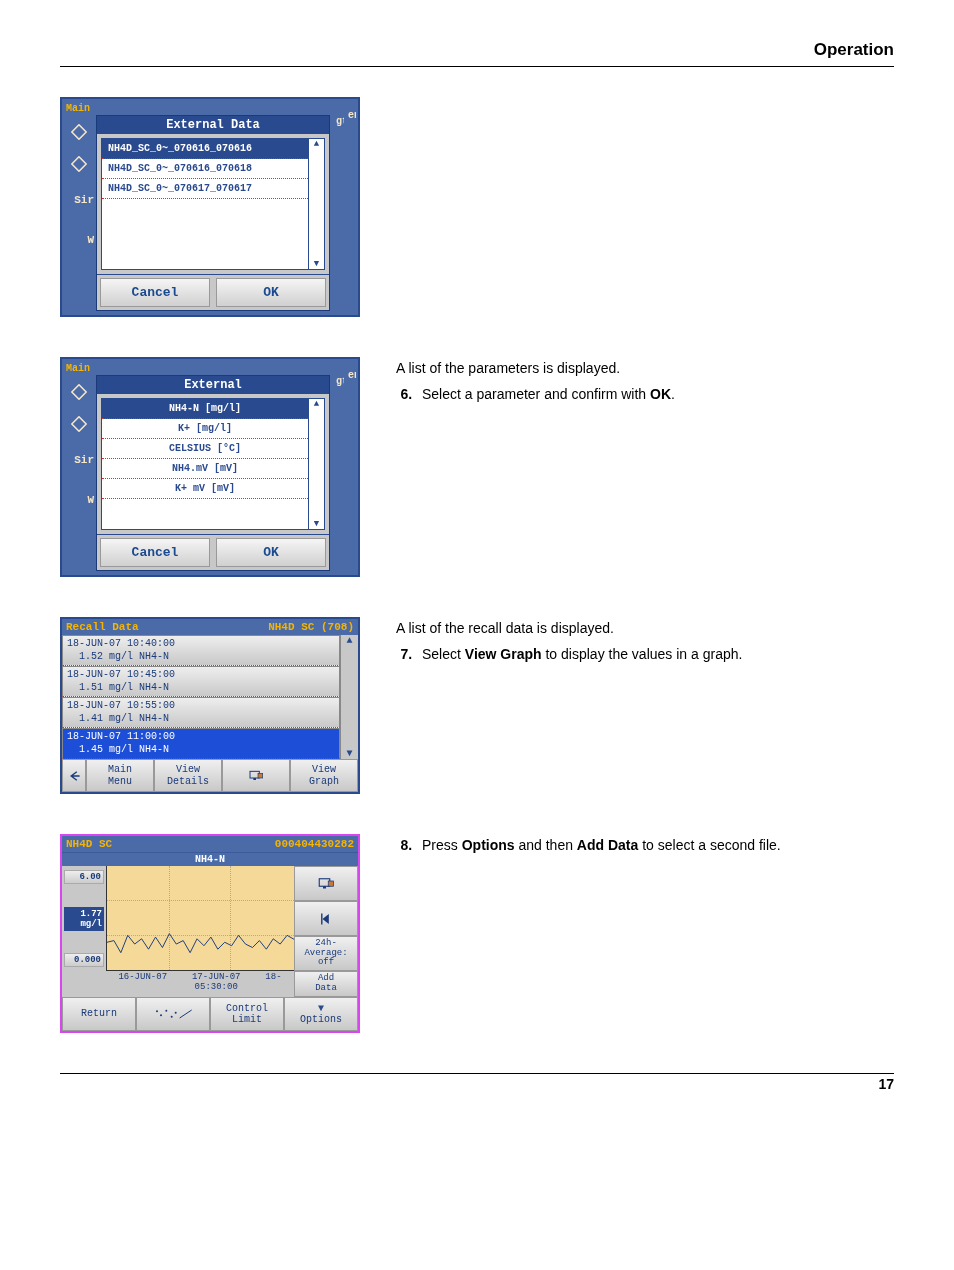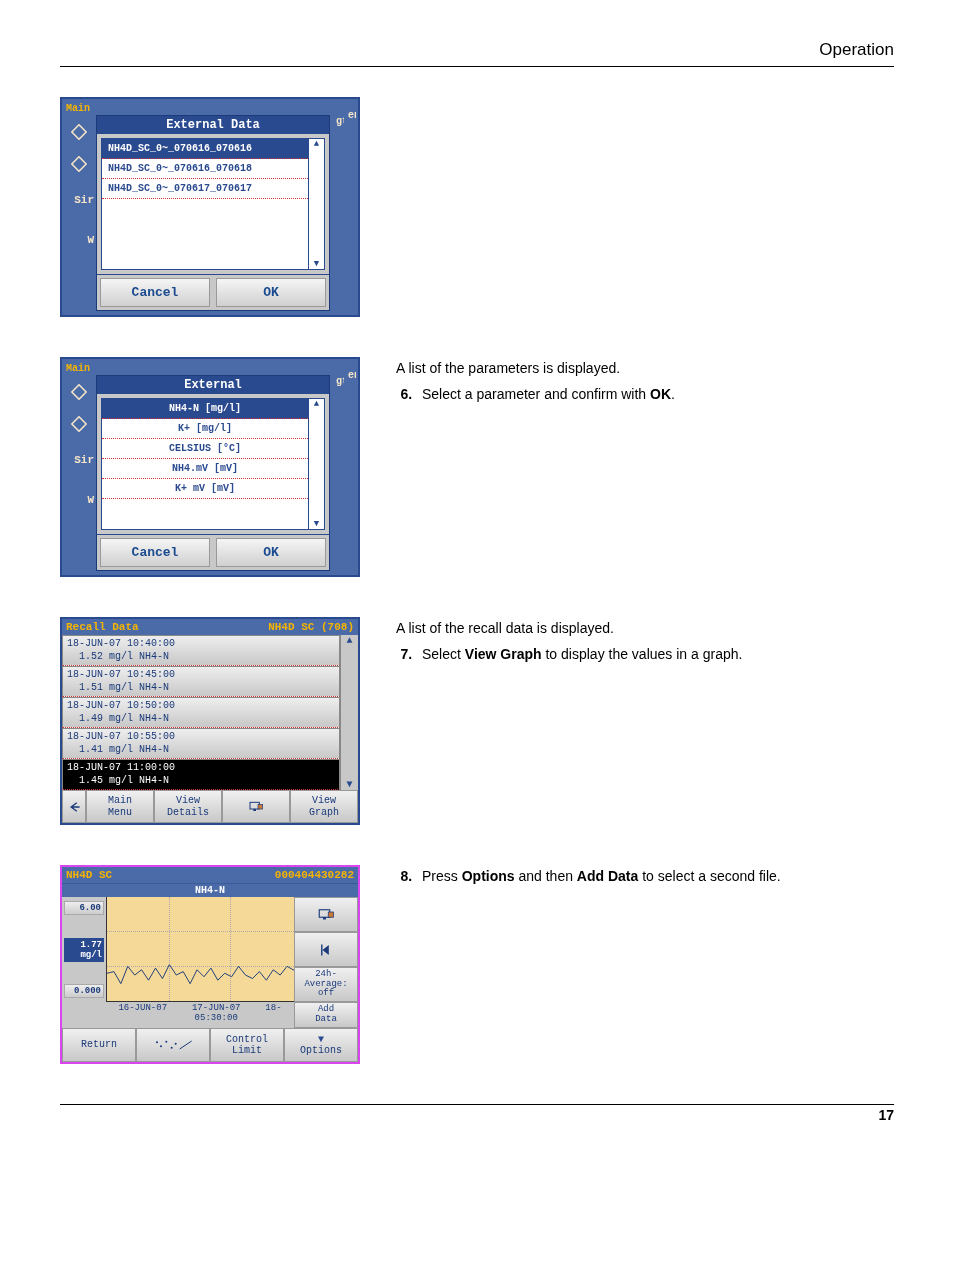--- a/index.html
+++ b/index.html
@@ -10,21 +10,21 @@
     font-size: 14px;
     color: #000;
     background: #fff;
     width: 954px;
   }
   .page {
     padding: 40px 60px 20px 60px;
   }
   .page-header {
     text-align: right;
-    font-weight: normal;
+    font-weight: bold;
     font-size: 17px;
     border-bottom: 1.5px solid #000;
     padding-bottom: 6px;
     margin-bottom: 30px;
   }
   .row {
     display: flex;
     align-items: flex-start;
     margin-bottom: 40px;
     gap: 36px;
@@ -177,21 +177,21 @@
   .recall-item {
     border: 1px solid #888;
     border-bottom: 1px dotted #cc3333;
     background: linear-gradient(#eee,#c8c8c8);
     font-size: 10px;
     color: #1a3a7a;
     padding: 2px 4px;
     line-height: 1.25;
   }
   .recall-item.selected {
-    background: #000000;
+    background: #1d4ed8;
     color: #fff;
   }
   .recall-item .l2 { padding-left: 12px; }
   .recall-scroll {
     width: 18px;
     background: #c8c8c8;
     display: flex;
     flex-direction: column;
     justify-content: space-between;
     align-items: center;
@@ -443,24 +443,20 @@
         <div class="recall-list">
           <div class="recall-item">
               <div>18-JUN-07 10:40:00</div>
               <div class="l2">1.52 mg/l NH4-N</div>
             </div>
           <div class="recall-item">
               <div>18-JUN-07 10:45:00</div>
               <div class="l2">1.51 mg/l NH4-N</div>
             </div>
           <div class="recall-item">
-              <div>18-JUN-07 10:50:00</div>
-              <div class="l2">1.49 mg/l NH4-N</div>
-            </div>
-          <div class="recall-item">
               <div>18-JUN-07 10:55:00</div>
               <div class="l2">1.41 mg/l NH4-N</div>
             </div>
           <div class="recall-item selected">
               <div>18-JUN-07 11:00:00</div>
               <div class="l2">1.45 mg/l NH4-N</div>
             </div>
         </div>
         <div class="recall-scroll">
           <span>▲</span>

